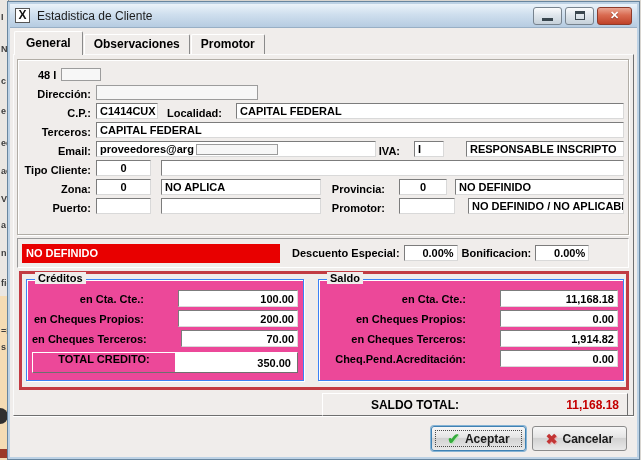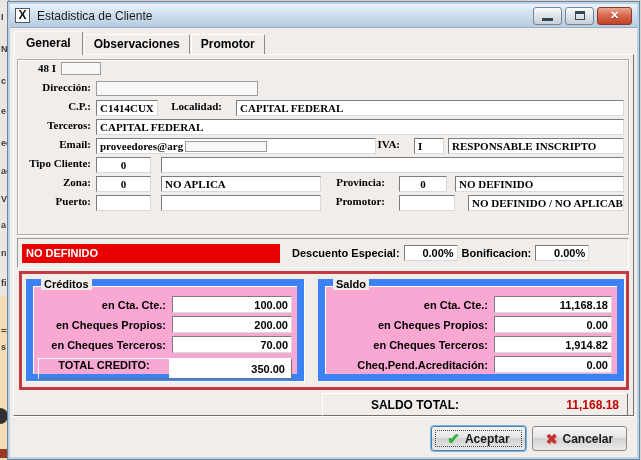--- a/index.html
+++ b/index.html
@@ -27,41 +27,41 @@
   .glyph-max { width:10px; height:9px; border:1px solid #39464e; border-top-width:3px; }
 
   .tabstrip { display:flex; align-items:flex-end; padding-left:4px; height:26px; position:relative; z-index:2; }
   .tab { font-weight:bold; font-size:12px; color:#000; padding:2px 9px 3px; background:#f0edeb; border:1px solid #8a8a8a; border-bottom:none; border-top-color:#fff; border-left-color:#fff; border-radius:2px 2px 0 0; margin-right:1px; }
   .tab.active { padding:4px 11px 5px; margin-bottom:-1px; }
 
   .tabpage { position:absolute; left:3px; top:50px; width:621px; height:362px; background:#f0edeb; border:1px solid; border-color:#fbfbfb #6f6f6f #6f6f6f #fbfbfb; box-shadow:0 1px 0 #fff; }
 
   .gbox-top { position:absolute; left:3px; top:4px; width:612px; height:176px; padding:2px 4px; border:1px solid #b1ada6; box-shadow:1px 1px 0 #fff, inset 1px 1px 0 #fff; }
 
-  .frow { display:flex; align-items:flex-start; height:19px;font-family:Liberation Serif, serif; }
+  .frow { display:flex; align-items:flex-end; height:19px; }
   .lbl { font-weight:bold; font-size:11px; color:#000; white-space:nowrap; }
   .lbl.c1 { width:74px; text-align:right; padding-right:5px; }
   .lbl.mid { text-align:right; padding-right:14px; }
   .fld { background:#fff; border:1px solid; border-color:#7c7c7c #d9d9d9 #d9d9d9 #7c7c7c; height:16px; font-weight:bold; font-size:11px; padding:0 3px; display:flex; align-items:center; white-space:nowrap; overflow:hidden; }
   .fld.center { justify-content:center; }
   .fld.right { justify-content:flex-end; }
   .redact { background:#f7f7f7; border:1px solid #9c9c9c; height:13px; }
   .grow { flex:1; }
 
   .status-panel { position:absolute; left:3px; top:183px; width:612px; height:30px; border:1px solid; border-color:#9a9a9a #fff #fff #9a9a9a; display:flex; align-items:center; padding:0 4px; }
   .banner { width:258px; height:19px; background:#e80000; color:#fff; font-weight:bold; font-size:11px; display:flex; align-items:center; padding-left:4px; }
 
   .red-box { position:absolute; left:5px; top:216px; width:610px; height:119px; border:3px solid #c23b43; }
-  .fieldset { position:absolute; border:7px solid #3b82f6; box-shadow:inset 1px 1px 0 #fff, 1px 1px 0 #fff; padding-top:10px; background:#f9a8d4; }
+  .fieldset { position:absolute; border:1px solid #3b82f6; box-shadow:inset 1px 1px 0 #fff, 1px 1px 0 #fff; padding-top:10px; background:#ec4899; }
   .fs-label { position:absolute; top:-8px; left:8px; background:#f0edeb; padding:0 3px; font-weight:bold; font-size:11px; }
   .fs-cred { left:4px; top:5px; width:278px; height:102px; }
   .fs-saldo { left:296px; top:5px; width:306px; height:102px; }
   .srow { display:flex; align-items:center; margin:0 5px 3px; height:17px; }
   .srow .lbl { flex:1; text-align:right; padding-right:6px; }
-  .srow .fld { width:120px; height:17px; justify-content:flex-end; }
+  .srow .fld { width:120px; height:17px; justify-content:flex-end;margin-left:28px; }
   .fs-saldo .srow .fld { width:118px; }
 
   .total-panel { margin:5px 5px 0; height:21px; border:1px solid; border-color:#fff #6f6f6f #6f6f6f #fff; display:flex; }
   .total-panel .lbl { flex:1; text-align:center; }
   .total-val { width:122px; height:19px; background:#fff; font-weight:bold; font-size:11px; display:flex; align-items:center; justify-content:flex-end; padding-right:6px; }
 
   .saldo-total { position:absolute; left:308px; top:338px; width:306px; height:23px; border:1px solid; border-color:#fff #6f6f6f #6f6f6f #fff; display:flex; align-items:center; }
   .saldo-total .lbl { flex:1; text-align:center; font-size:12px; font-weight:bold; }
   .saldo-total .val { width:120px; padding-right:8px; text-align:right; font-weight:bold; font-size:12px; color:#c40000; }
 
@@ -145,21 +145,21 @@
 
 
       <div class="frow">
         <span class="lbl c1">Email:</span>
         <div class="fld" style="width:280px">
           <span>proveedores@arg</span>
           <span class="redact" style="width:82px;height:11px;margin-left:2px"></span>
         </div>
         <span class="lbl mid" style="width:38px">IVA:</span>
         <div class="fld" style="width:30px">I</div>
-        <div class="fld grow" style="margin-left:4px">RESPONSABLE INSCRIPTO</div>
+        <div class="fld grow" style="margin-left:22px">RESPONSABLE INSCRIPTO</div>
       </div>
 
       <div class="frow">
         <span class="lbl c1">Tipo Cliente:</span>
         <div class="fld center" style="width:55px">0</div>
         <div class="fld grow" style="margin-left:10px"></div>
       </div>
 
       <div class="frow">
         <span class="lbl c1">Zona:</span>

